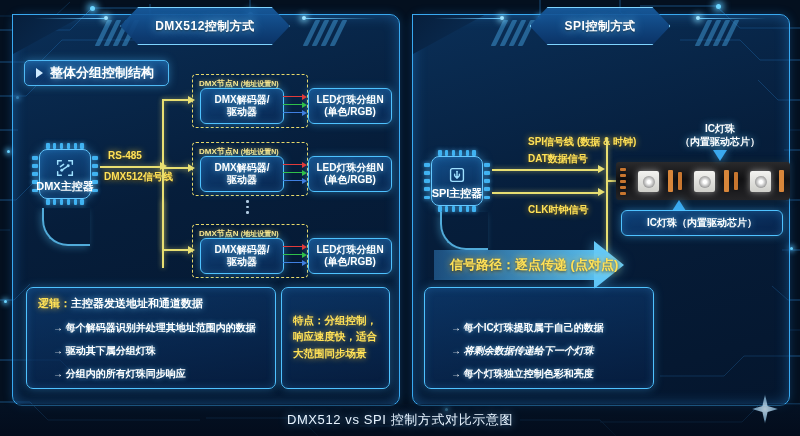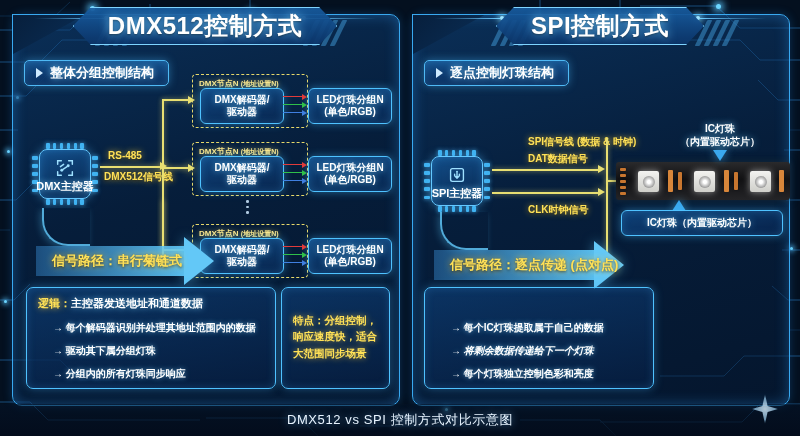--- a/index.html
+++ b/index.html
@@ -40,21 +40,21 @@
      transform:skewX(-26deg);border-radius:1px;opacity:.55;}
 
   
   .banner{position:absolute;top:6px;height:40px;display:flex;align-items:center;justify-content:center;}
   .bannerFrame{position:relative;height:36px;display:flex;align-items:center;justify-content:center;
      padding:0 34px;
      background:linear-gradient(180deg,rgba(23,92,160,.92) 0%,rgba(11,52,104,.95) 100%);
      border:1.4px solid #7fd4ff;
      clip-path:polygon(18px 0,calc(100% - 18px) 0,100% 50%,calc(100% - 18px) 100%,18px 100%,0 50%);
      box-shadow:0 0 12px rgba(90,200,255,.45);}
-  .bannerFrame span{font-size:24px;font-weight:bold;color:#fff;letter-spacing:.5px;
+  .bannerFrame span{font-size:12px;font-weight:bold;color:#fff;letter-spacing:.5px;
      text-shadow:0 0 10px rgba(120,210,255,.9),0 1px 2px rgba(0,0,0,.6);white-space:nowrap;}
   .bannerLine{position:absolute;height:1.3px;background:linear-gradient(90deg,rgba(80,190,255,0),#6cc9ff);}
   .bannerDot{position:absolute;width:4px;height:4px;border-radius:50%;background:#9fe4ff;
      box-shadow:0 0 6px 2px rgba(130,220,255,.9);}
 
   
   .badge{position:absolute;display:flex;align-items:center;gap:7px;height:24px;padding:0 14px 0 11px;
      border:1.2px solid #4fb9f5;border-radius:5px;
      background:linear-gradient(180deg,rgba(22,86,150,.88),rgba(10,44,92,.9));
      box-shadow:0 0 9px rgba(70,180,245,.45),0 0 9px rgba(70,180,245,.25) inset;}
@@ -356,25 +356,20 @@
     <div>(单色/RGB)</div>
   </div>
   <div class="rgbline" style="left:283px;top:246px;width:20px;background:#e03b3b;"></div>
   <div class="rgbarrow" style="left:302px;top:243.5px;border-left:5px solid #e03b3b;"></div>
   <div class="rgbline" style="left:283px;top:254px;width:20px;background:#2fbf4a;"></div>
   <div class="rgbarrow" style="left:302px;top:251.5px;border-left:5px solid #2fbf4a;"></div>
   <div class="rgbline" style="left:283px;top:262px;width:20px;background:#3f7fe0;"></div>
   <div class="rgbarrow" style="left:302px;top:259.5px;border-left:5px solid #3f7fe0;"></div>
 
   <div class="swoosh" style="left:42px;top:208px;width:46px;height:36px;"></div>
-  <div class="bigArrow" style="left:36px;top:237px;">
-    <div class="shaft" style="width:148px;"></div>
-    <div class="head"></div>
-    <div class="txt">信号路径：串行菊链式</div>
-  </div>
 
   <div class="infoBox" style="left:26px;top:287px;width:248px;height:100px;">
     <div class="logicHead">
       <b>逻辑：</b><span>主控器发送地址和通道数据</span>
     </div>
     <div class="logicItem" style="top:33px;">→ 每个解码器识别并处理其地址范围内的数据</div>
     <div class="logicItem" style="top:56px;">→ 驱动其下属分组灯珠</div>
     <div class="logicItem" style="top:79px;">→ 分组内的所有灯珠同步响应</div>
   </div>
 
@@ -400,24 +395,20 @@
   <div class="banner" style="left:412px;width:376px;">
     <div class="bannerLine" style="left:22px;top:12px;width:66px;"></div>
     <div class="bannerLine" style="right:22px;top:12px;width:66px;transform:scaleX(-1);"></div>
     <div class="bannerDot" style="left:88px;top:10px;"></div>
     <div class="bannerDot" style="right:88px;top:10px;"></div>
     <div class="bannerFrame">
       <span>SPI控制方式</span>
     </div>
   </div>
 
-  <div class="badge" style="left:424px;top:60px;">
-    <div class="tri"></div>
-    <span>逐点控制灯珠结构</span>
-  </div>
 
   <div class="chip" style="left:424px;top:150px;">
     <div class="pins top">
         <i></i>
         <i></i>
         <i></i>
         <i></i>
         <i></i>
         <i></i>
       </div>

